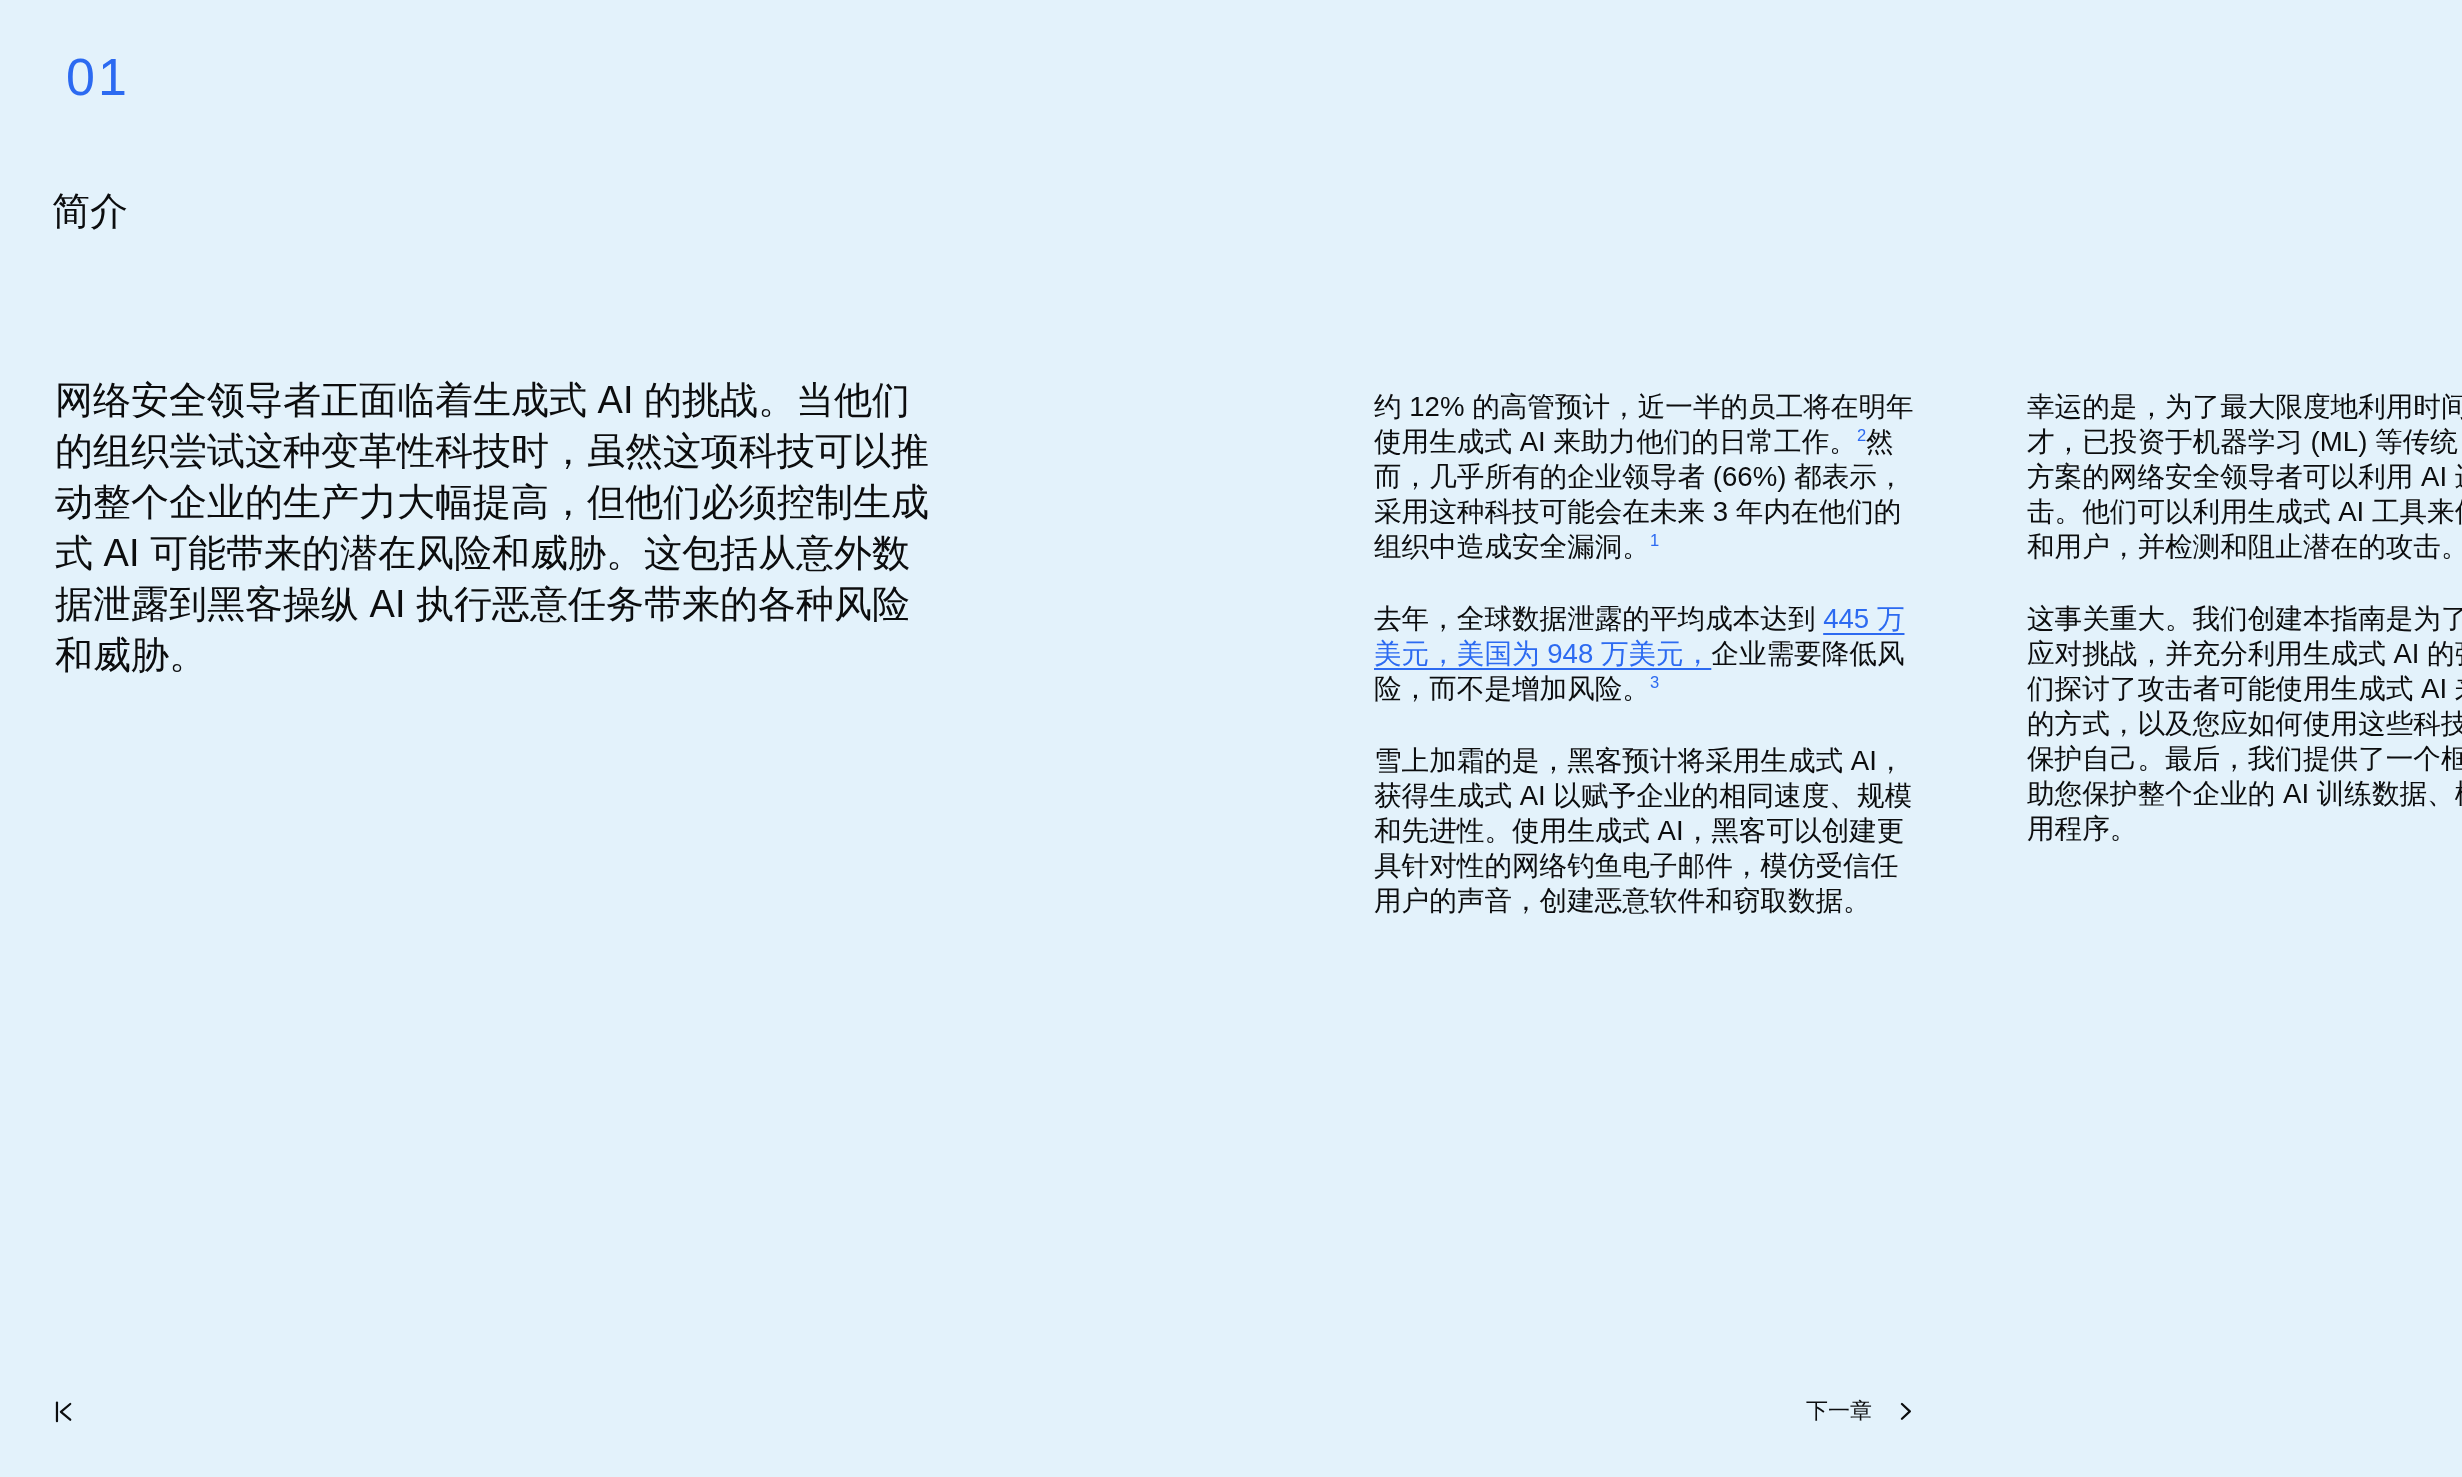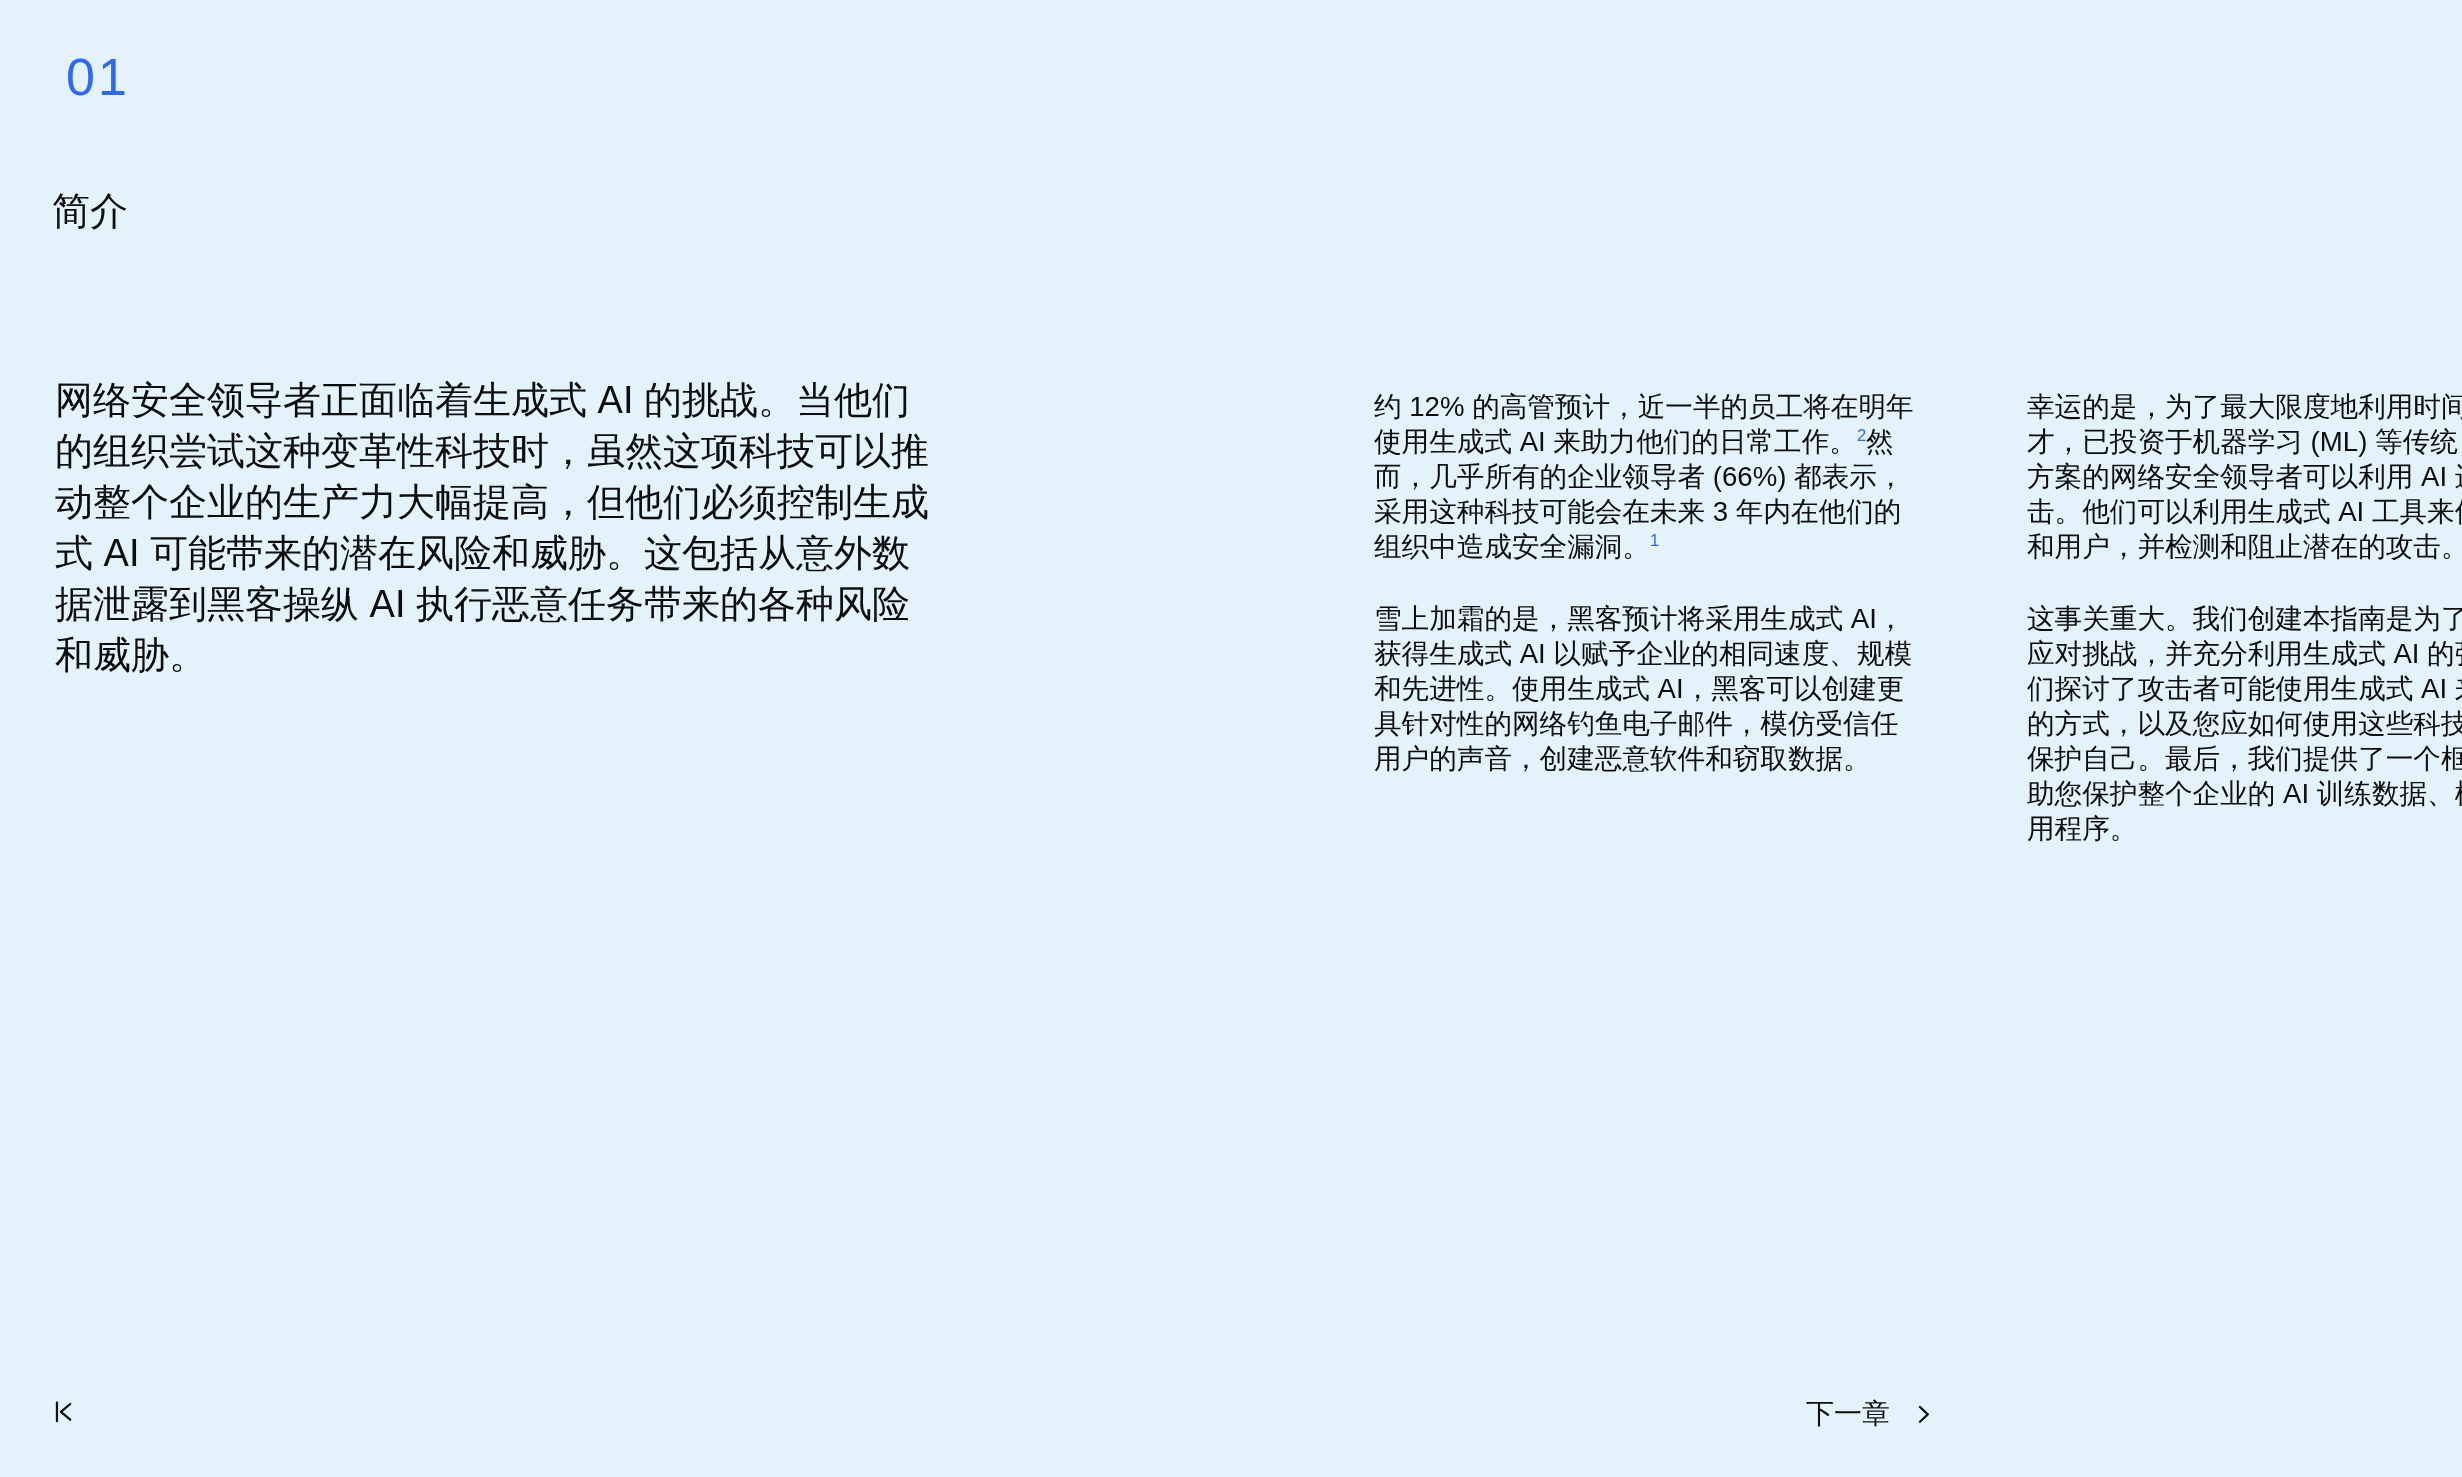--- a/index.html
+++ b/index.html
@@ -74,39 +74,40 @@
     cursor: pointer;
     color: var(--ink, #0C0D0E);
   }
   .skip-start { left: 54px; top: 1401px; width: 19.7px; height: 22.7px; }
   .next-chapter {
     left: 1806px;
     top: 1400px;
     display: flex;
     align-items: center;
     gap: 27.6px;
-    font-size: 28px;
+    font-size: 22px;
     line-height: 1;
     font-family: inherit;
   }
   .next-chapter svg { display: block; }
 </style>
 </head>
 <body>
 
 <main class="page">
 
   <div class="section-number">01</div>
 
   <h1 class="page-title">简介</h1>
 
   <p class="intro">网络安全领导者正面临着生成式 AI 的挑战。当他们的组织尝试这种变革性科技时，虽然这项科技可以推动整个企业的生产力大幅提高，但他们必须控制生成式 AI 可能带来的潜在风险和威胁。这包括从意外数据泄露到黑客操纵 AI 执行恶意任务带来的各种风险和威胁。</p>
 
   <section class="col col-middle">
     <p><span>约 12% 的高管预计，近一半的员工将在明年使用生成式 AI 来助力他们的日常工作。</span><sup class="fn">2</sup><span>然而，几乎所有的企业领导者 (66%) 都表示，采用这种科技可能会在未来 3 年内在他们的组织中造成安全漏洞。</span><sup class="fn">1</sup></p>
+    <p><span>去年，全球数据泄露的平均成本达到 </span><a class="inline-link">445 万美元，美国为 948 万美元，</a><span>企业需要降低风险，而不是增加风险。</span><sup class="fn">3</sup></p>
     <p>雪上加霜的是，黑客预计将采用生成式 AI，获得生成式 AI 以赋予企业的相同速度、规模和先进性。使用生成式 AI，黑客可以创建更具针对性的网络钓鱼电子邮件，模仿受信任用户的声音，创建恶意软件和窃取数据。</p>
   </section>
 
   <section class="col col-right">
     <p>幸运的是，为了最大限度地利用时间和人才，已投资于机器学习 (ML) 等传统 AI 解决方案的网络安全领导者可以利用 AI 进行反击。他们可以利用生成式 AI 工具来保护数据和用户，并检测和阻止潜在的攻击。</p>
     <p>这事关重大。我们创建本指南是为了帮助您应对挑战，并充分利用生成式 AI 的弹性。我们探讨了攻击者可能使用生成式 AI 来攻击您的方式，以及您应如何使用这些科技更好地保护自己。最后，我们提供了一个框架来帮助您保护整个企业的 AI 训练数据、模型和应用程序。</p>
   </section>
 
   <button class="footer-btn skip-start" aria-label="skip to start">
     <span>

